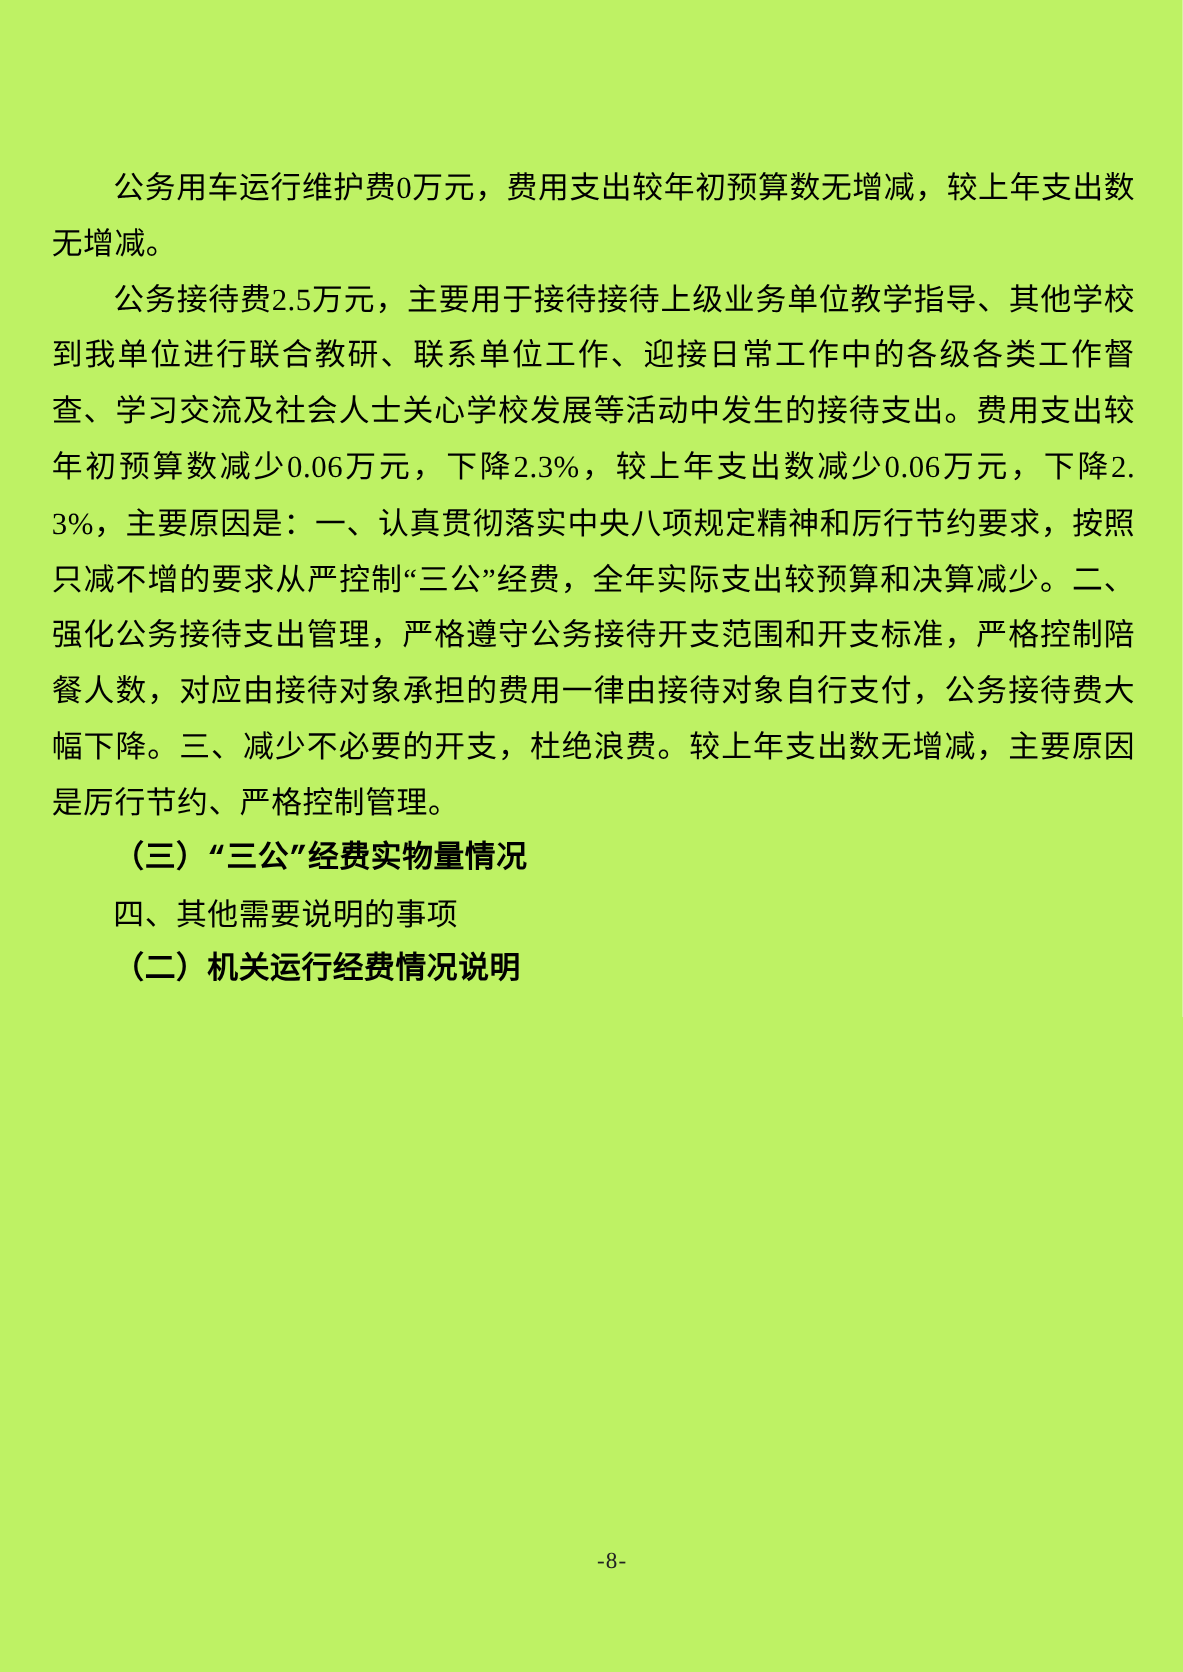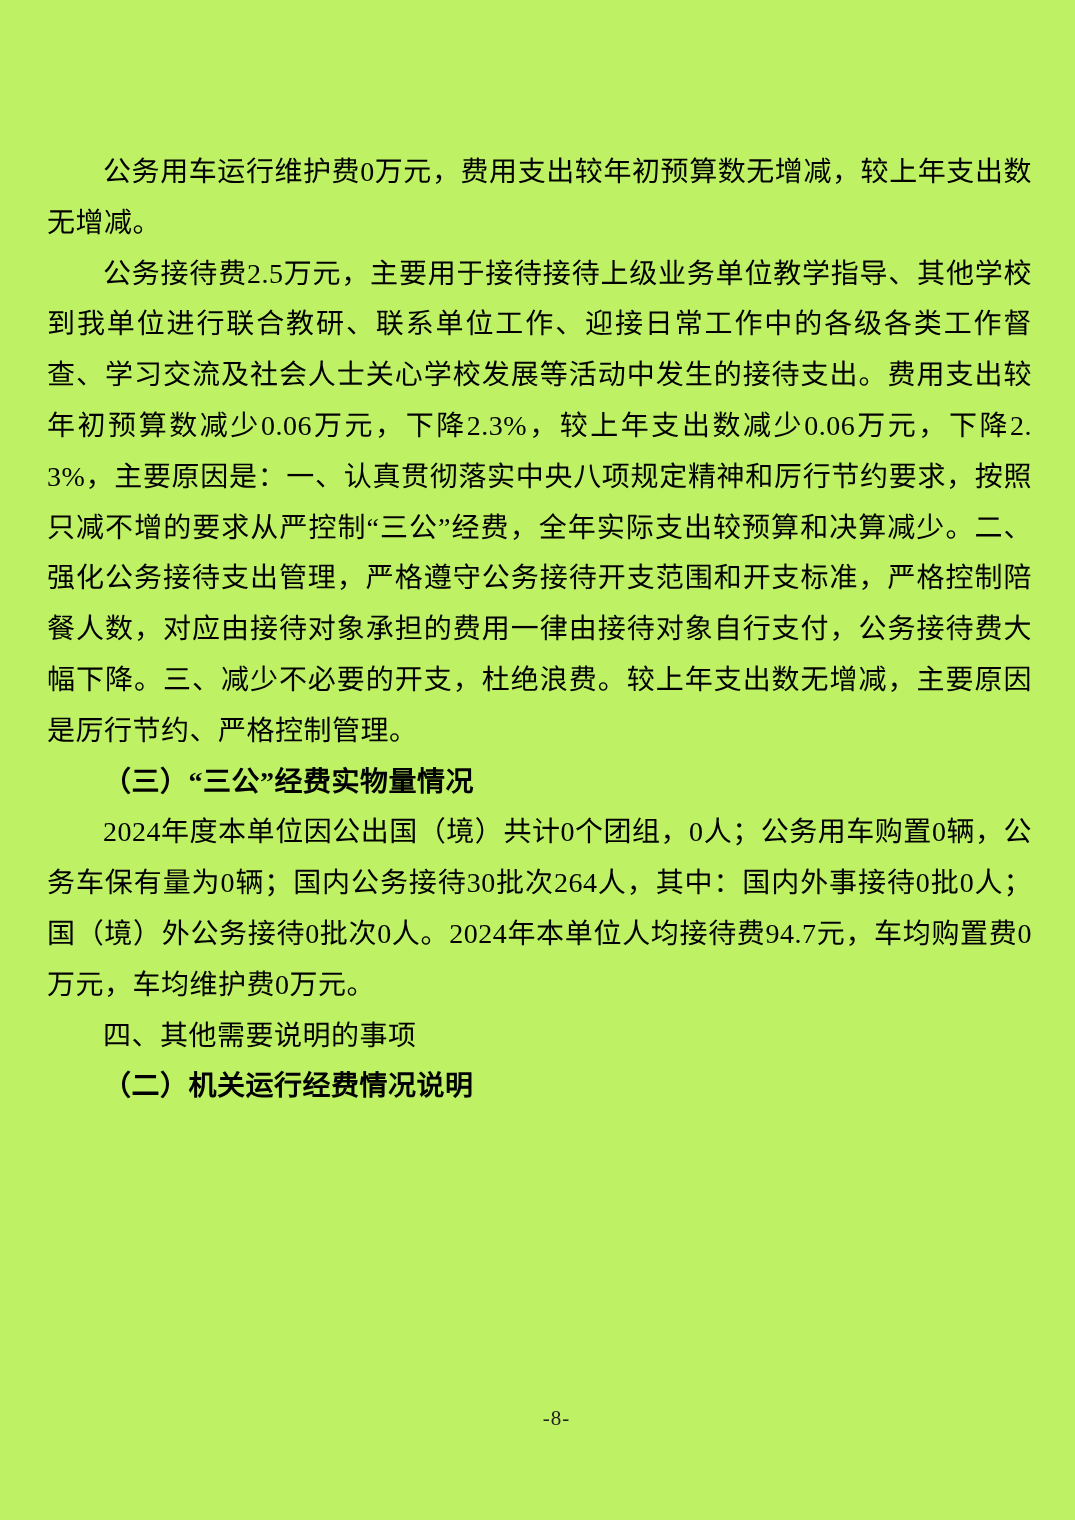--- a/index.html
+++ b/index.html
@@ -36,21 +36,21 @@
     text-indent: 2em;
     letter-spacing: 0.5px;
     word-break: break-all;
   }
   .content p {
     font-weight: normal;
   }
   
   .h-kai {
     font-weight: bold;
-    font-family: Liberation Serif, serif;
+    font-family: Liberation Mono, monospace;
   }
   
   .h-hei {
     font-weight: normal;
     font-family: "Liberation Sans", "DejaVu Sans", sans-serif;
     letter-spacing: 1px;
   }
   .page-footer {
     position: absolute;
     left: 0;
@@ -69,21 +69,20 @@
 
 <div class="page">
   <div class="content">
 
     <p>公务用车运行维护费0万元，费用支出较年初预算数无增减，较上年支出数无增减。</p>
 
     <p>公务接待费2.5万元，主要用于接待接待上级业务单位教学指导、其他学校到我单位进行联合教研、联系单位工作、迎接日常工作中的各级各类工作督查、学习交流及社会人士关心学校发展等活动中发生的接待支出。费用支出较年初预算数减少0.06万元，下降2.3%，较上年支出数减少0.06万元，下降2.3%，主要原因是：一、认真贯彻落实中央八项规定精神和厉行节约要求，按照只减不增的要求从严控制“三公”经费，全年实际支出较预算和决算减少。二、强化公务接待支出管理，严格遵守公务接待开支范围和开支标准，严格控制陪餐人数，对应由接待对象承担的费用一律由接待对象自行支付，公务接待费大幅下降。三、减少不必要的开支，杜绝浪费。较上年支出数无增减，主要原因是厉行节约、严格控制管理。</p>
 
     <h3 class="h-kai">（三）“三公”经费实物量情况</h3>
 
-    <p>2024年度本单位因公出国（境）共计0个团组，0人；公务用车购置0辆，公务车保有量为0辆；国内公务接待30批次264人，其中：国内外事接待0批0人；国（境）外公务接待0批次0人。2024年本单位人均接待费94.7元，车均购置费0万元，车均维护费0万元。</p>
 
     <h2 class="h-hei">四、其他需要说明的事项</h2>
 
 
 
     <h3 class="h-kai">（二）机关运行经费情况说明</h3>
 
   </div>
 
   <div class="page-footer">-8-</div>

